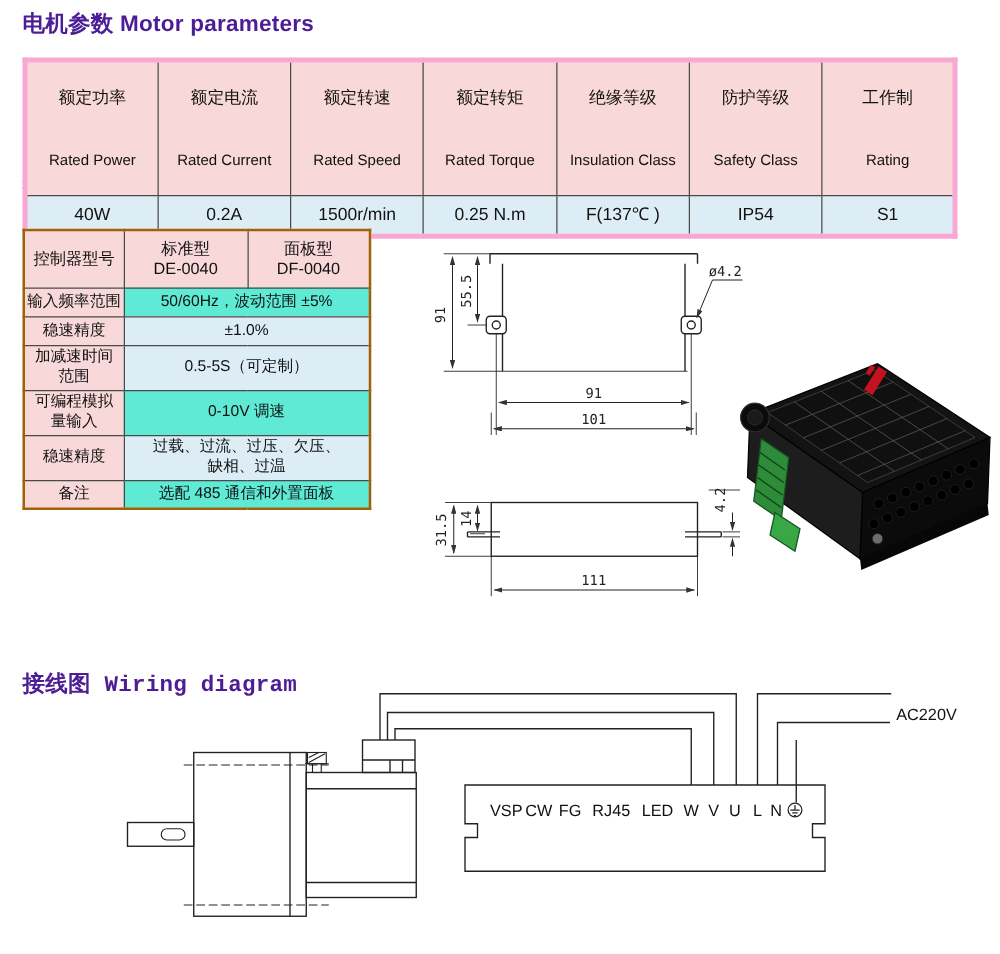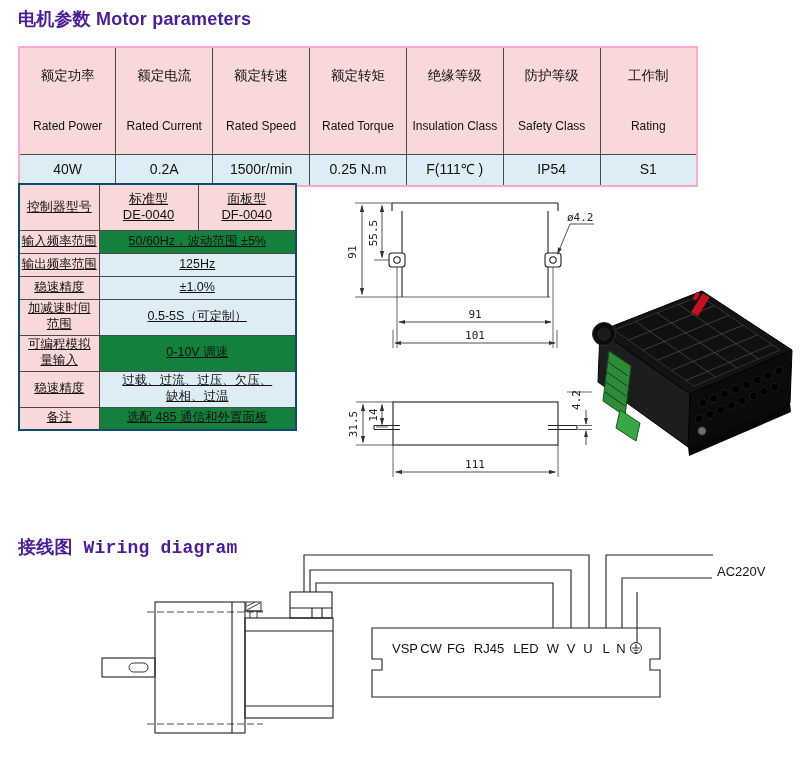--- a/index.html
+++ b/index.html
@@ -13,32 +13,32 @@
   }
   #motor-title{left:18px;top:7px;}
   #controller-title{left:18px;top:137px;}
   #wiring-title{left:18px;top:535px;font-family:Liberation Mono, monospace;}
 
   table{border-collapse:collapse;position:absolute;table-layout:fixed;background:#fff;}
   th,td{
     border:1px solid #4a4a4a;text-align:center;vertical-align:middle;
     padding:0;font-weight:normal;color:#111;white-space:pre-line;line-height:1.25;
   }
-  #motor-table{left:18px;top:46px;width:680px;border:2px solid #f9a8d4;}
+  #motor-table{left:18px;top:46px;width:748px;border:4px solid #f9a8d4;}
   #motor-table th{height:42px;background:#f8d8d8;}
   #motor-table .zh{font-size:13.5px;}
   #motor-table .en{font-size:12px;margin-top:14px;}
   #motor-table td{height:30px;background:#ddedf6;font-size:14px;}
 
-  #controller-table{left:18px;top:183px;width:277px;border:2px solid #0c4a6e;text-decoration:underline;}
+  #controller-table{left:18px;top:183px;width:277px;border:2px solid #a16207;}
   #controller-table th{background:#f8d8d8;font-size:13px;}
   #controller-table tr.hdr{height:46px;}
   #controller-table td,#controller-table .lbl{font-size:12.5px;}
   tr.b td,tr.b th.lbl{background:#ddedf6;}
-  tr.y td,tr.y th.lbl{background:#15803d;}
+  tr.y td,tr.y th.lbl{background:#5eead4;}
   tr.rs{height:23px;}
   tr.rd{height:36px;}
 
   #drawings-svg{position:absolute;left:0;top:0;pointer-events:none;}
   .dimtxt{font-family:"DejaVu Sans Mono",monospace;font-size:11px;fill:#222;}
   .termtxt{font-family:"Liberation Sans",sans-serif;font-size:13px;fill:#111;}
 </style>
 </head>
 <body>
 
@@ -249,21 +249,21 @@
     <th>
       <div class="zh">工作制</div>
       <div class="en">Rating</div>
     </th>
   </tr>
   <tr>
     <td>40W</td>
     <td>0.2A</td>
     <td>1500r/min</td>
     <td>0.25 N.m</td>
-    <td>F(111℃ )</td>
+    <td>F(137℃ )</td>
     <td>IP54</td>
     <td>S1</td>
   </tr>
 </tbody>
   </table>
 
 <table id="controller-table">
   <colgroup>
       <col style="width:80px">
       <col style="width:99px">
@@ -275,24 +275,20 @@
     <th>标准型
 DE-0040</th>
     <th>面板型
 DF-0040</th>
   </tr>
   <tr class="y rs">
     <th class="lbl">输入频率范围</th>
     <td colspan="2">50/60Hz，波动范围 ±5%</td>
   </tr>
   <tr class="b rs">
-    <th class="lbl">输出频率范围</th>
-    <td colspan="2">125Hz</td>
-  </tr>
-  <tr class="b rs">
     <th class="lbl">稳速精度</th>
     <td colspan="2">±1.0%</td>
   </tr>
   <tr class="b rd">
     <th class="lbl">加减速时间
 范围</th>
     <td colspan="2">0.5-5S（可定制）</td>
   </tr>
   <tr class="y rd">
     <th class="lbl">可编程模拟

